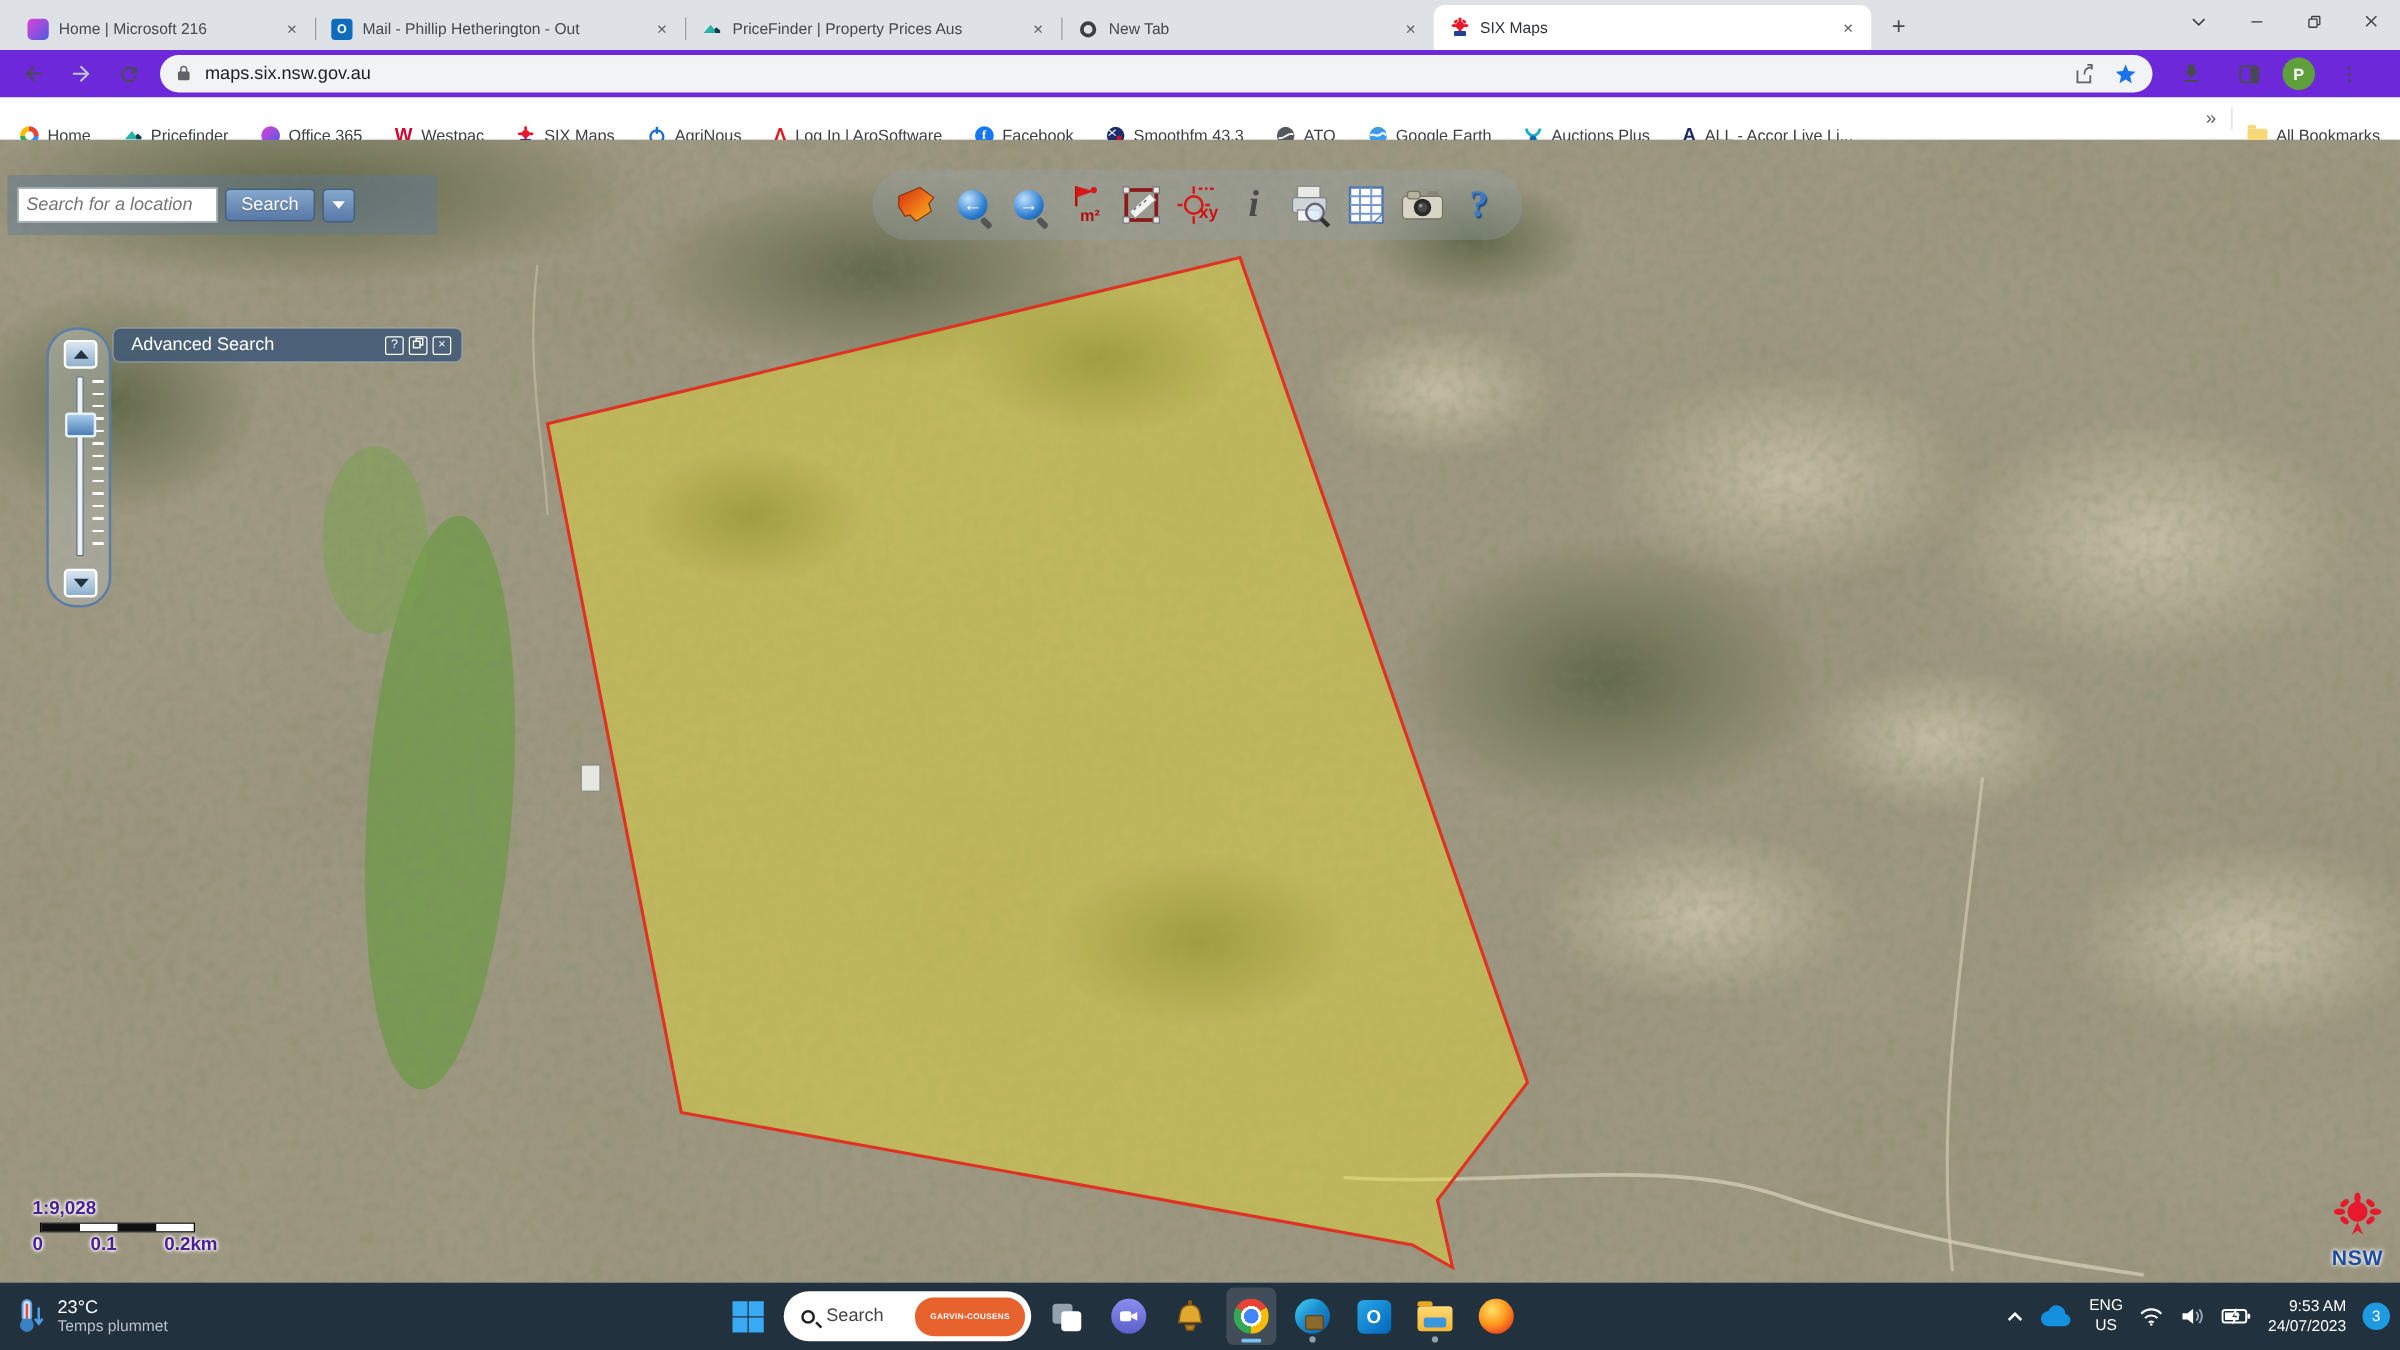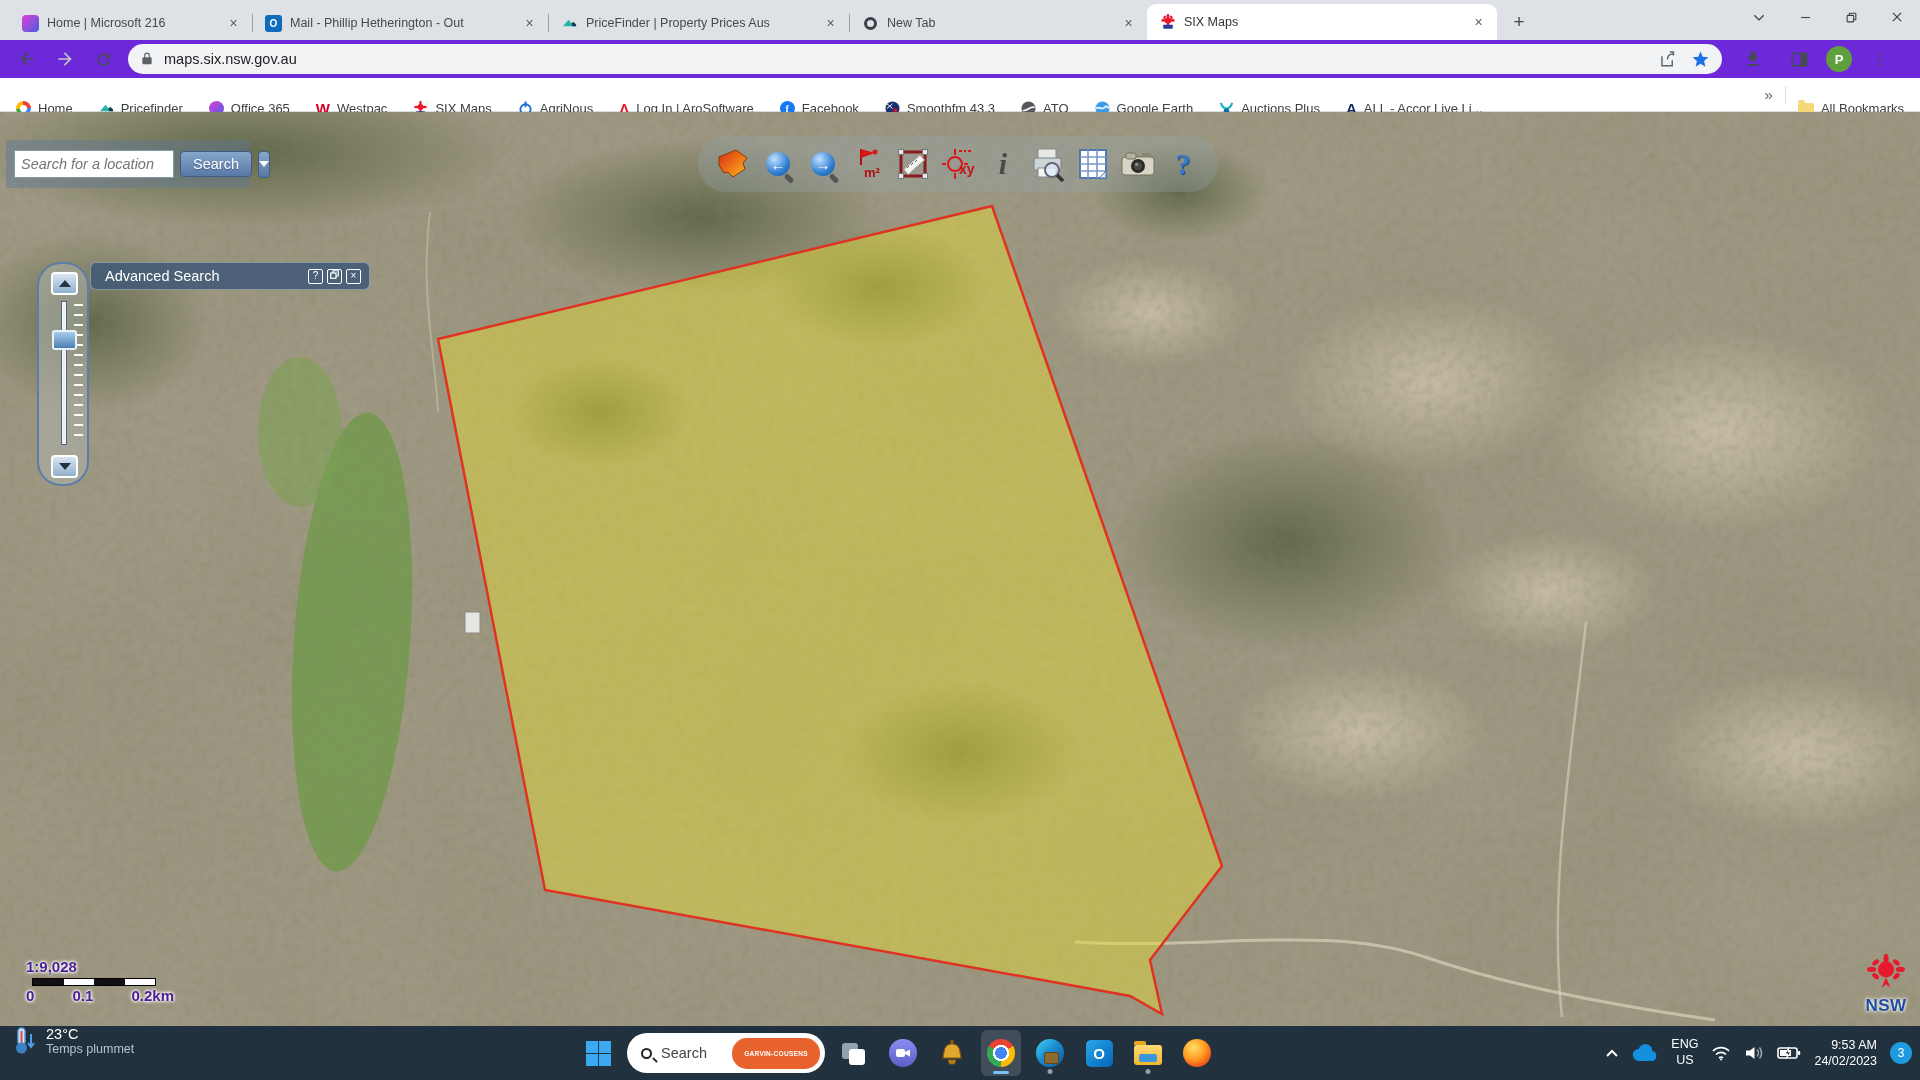--- a/index.html
+++ b/index.html
@@ -39,21 +39,21 @@
   .bm-right { margin-left:auto; display:flex; align-items:center; }
   .bmsep { width:1px; height:18px; background:#dadce0; margin:0 12px; }
   .folder { position:relative; width:16px; height:11px; background:#f6d879; border-radius:1.5px; }
   .folder:before { content:""; position:absolute; top:-3px; left:0; width:7px; height:3px; background:#f6d879; border-radius:2px 2px 0 0; }
 
   
   .map { position:relative; width:1920px; height:914px; overflow:hidden; background:#9a937d; cursor:grab; }
   .map svg.terrain { position:absolute; left:0; top:0; }
 
   
-  .mapsearch { position:absolute; left:6px; top:28px; width:244px; height:48px; background:rgba(95,120,150,.45); border-radius:2px; display:flex; align-items:center; padding:0 8px; gap:6px; }
+  .mapsearch { position:absolute; left:6px; top:28px; width:344px; height:48px; background:rgba(95,120,150,.45); border-radius:2px; display:flex; align-items:center; padding:0 8px; gap:6px; }
   .mapsearch input { width:160px; height:28px; border:1px solid #8899aa; font-size:14.5px; font-style:italic; color:#777; padding:0 6px; background:#fff; }
   .btn-blue { background:linear-gradient(#86a7cc,#5878a6); border:1px solid #3f5c82; color:#fff; font-size:14.5px; border-radius:4px; padding:4px 12px; cursor:pointer; text-shadow:0 1px 1px rgba(0,0,0,.3); }
   .searchdrop { background:linear-gradient(#86a7cc,#5878a6); border:1px solid #3f5c82; border-radius:4px; color:#fff; width:26px; height:27px; display:flex; align-items:center; justify-content:center; cursor:pointer; }
   .caret { width:0; height:0; border-left:5px solid transparent; border-right:5px solid transparent; border-top:6px solid #fff; }
 
   
   .maptools { position:absolute; left:698px; top:24px; width:520px; height:56px; background:rgba(150,165,180,.30); border-radius:28px; display:flex; align-items:center; justify-content:space-evenly; padding:0 10px; }
   .ticon { width:40px; height:42px; display:flex; align-items:center; justify-content:center; cursor:pointer; position:relative; }
 
   .sphere { width:24px; height:24px; border-radius:50%; background:radial-gradient(circle at 35% 30%,#bfe0ff,#2f7fd0 60%,#114f92); color:#fff; font-size:15px; font-weight:bold; display:flex; align-items:center; justify-content:center; }
@@ -84,21 +84,21 @@
   .scalebar div { flex:1; }
   .seg-b { background:#111; }
   .scalelabels { display:flex; width:148px; justify-content:space-between; }
 
   
   .nswlogo { position:absolute; left:1856px; top:842px; width:60px; text-align:center; }
   .nswlogo .nswtxt { color:#1f4ea1; font-weight:bold; font-size:17px; letter-spacing:.5px; text-shadow:0 0 3px #fff,0 0 4px #fff; margin-top:-2px; }
 
   
   .taskbar { position:absolute; left:0; top:1026px; width:1920px; height:54px; background:#22313e; color:#fff; }
-  .tb-left { position:absolute; left:12px; top:0; height:54px; display:flex; align-items:flex-start; gap:10px; cursor:pointer; }
+  .tb-left { position:absolute; left:12px; top:0; height:54px; display:flex; align-items:center; gap:10px; cursor:pointer; }
   .wtemp { font-size:14.5px; }
   .wdesc { font-size:12.5px; color:#b9c2ca; }
   .tb-center { position:absolute; left:578px; top:0; height:54px; display:flex; align-items:center; gap:9px; }
   .winlogo { width:25px; height:25px; display:grid; grid-template-columns:12px 12px; grid-template-rows:12px 12px; gap:1.5px; cursor:pointer; }
   .winlogo span { background:#3aa9f3; }
   .tbsearch { width:198px; height:40px; background:#fff; border-radius:20px; display:flex; align-items:center; padding:0 5px 0 14px; color:#333; cursor:pointer; }
   .tbsearch .stext { font-size:14.5px; color:#444; margin-left:9px; flex:1; }
   .mag { width:11px; height:11px; border:2px solid #222; border-radius:50%; position:relative; }
   .mag:after { content:""; position:absolute; left:9px; top:9px; width:6px; height:2px; background:#222; transform:rotate(45deg); }
   .obadge { background:#e8622d; border-radius:15px; height:31px; min-width:88px; display:flex; align-items:center; justify-content:center; color:#fff; font-size:6.5px; font-weight:bold; letter-spacing:.3px; }
@@ -650,19 +650,19 @@
       <span class="trayic">
         <svg width="24" height="14" viewBox="0 0 24 14">
             <rect x="1" y="2" width="19" height="10" rx="2" fill="none" stroke="#fff" stroke-width="1.6"></rect>
             <rect x="21" y="5" width="2.2" height="4" rx="1" fill="#fff"></rect>
             <rect x="3" y="4" width="11" height="6" fill="#fff"></rect>
             <path d="M12 1 l-4 7 h3 l-2 5 5-7 h-3z" fill="#22313e" stroke="#fff" stroke-width="1"></path>
           </svg>
       </span>
       <span class="clock">
         <div>9:53 AM</div>
-        <div>24/02/2023</div>
+        <div>24/07/2023</div>
       </span>
       <span class="notif">3</span>
     </div>
   </div>
 
 </div>
 
 </body></html>

